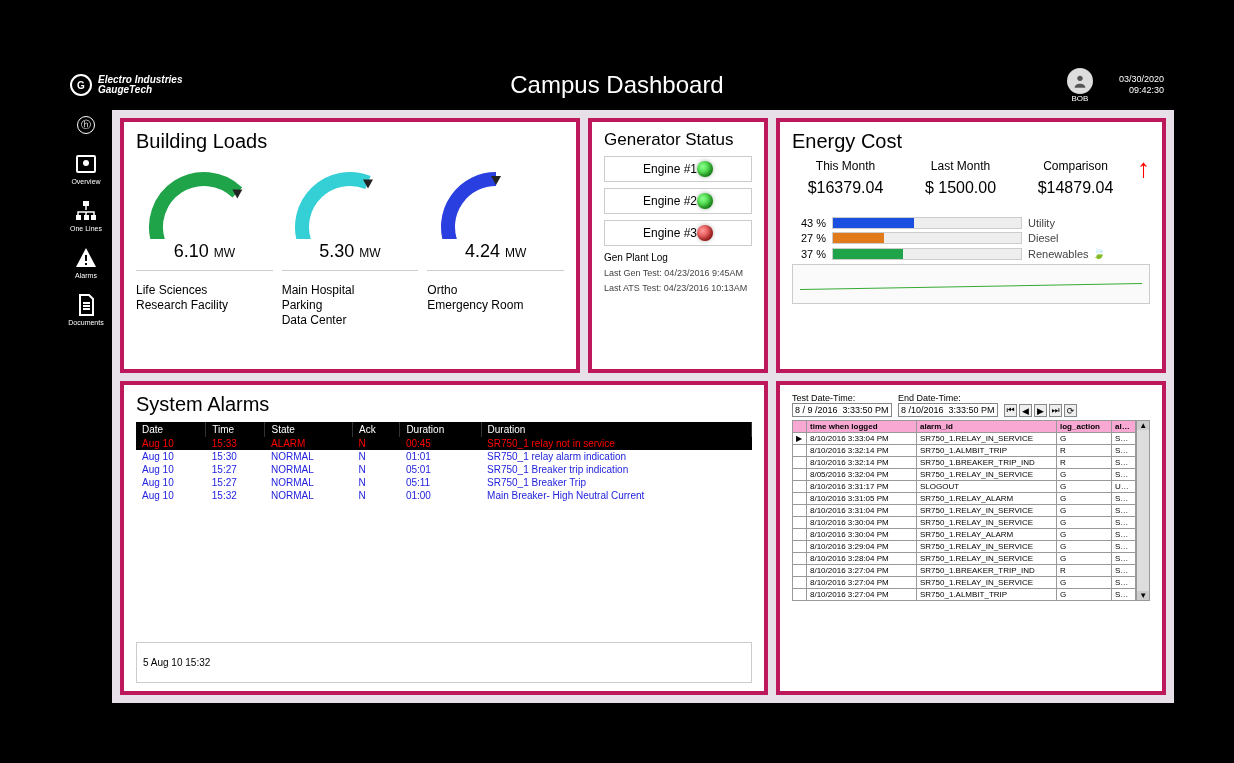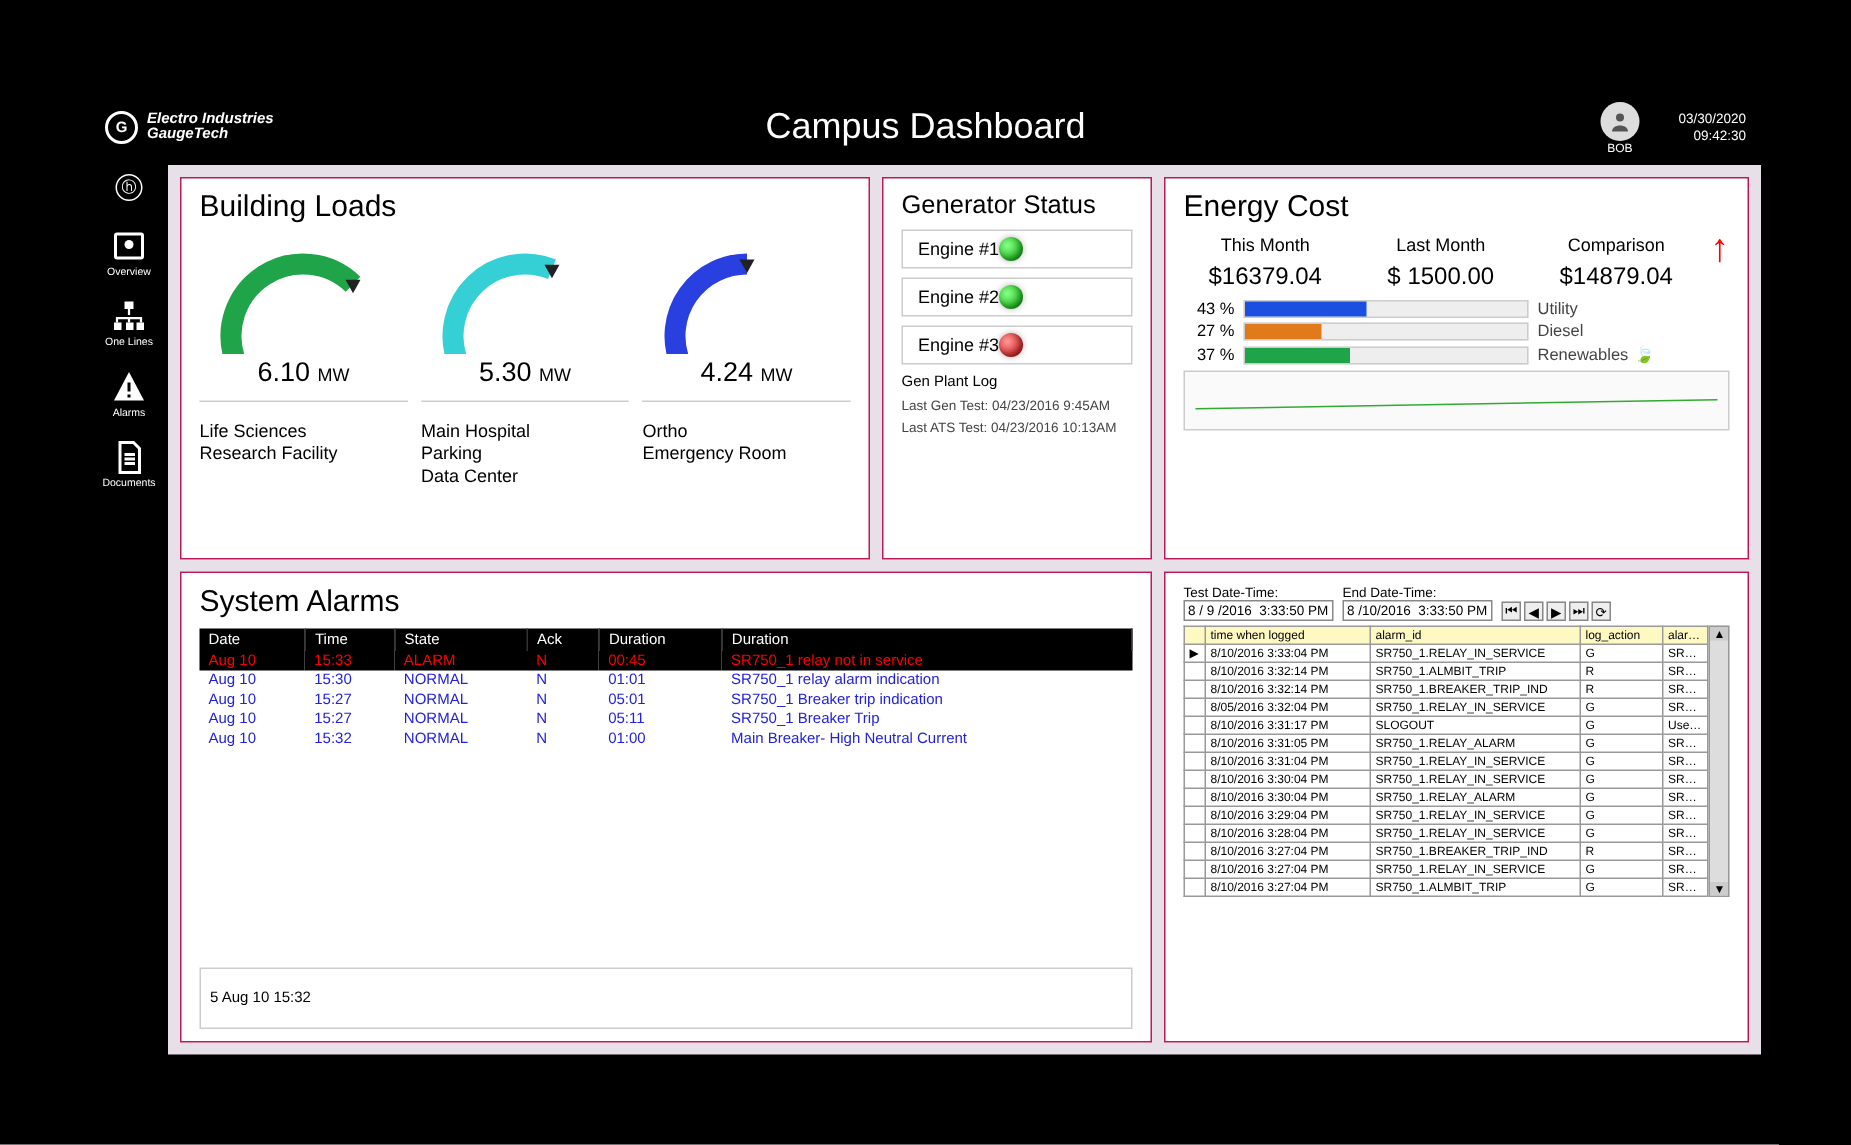--- a/index.html
+++ b/index.html
@@ -65,47 +65,47 @@
   }
   .content {
     flex: 1; background: #e8e0e8;
     display: grid;
     grid-template-columns: 460px 180px 1fr;
     grid-template-rows: 255px 1fr;
     gap: 8px;
     padding: 8px;
   }
   .card {
-    background: #fff; border: 1px solid #be185d;
+    background: #fff; border: 4px solid #be185d;
     padding: 8px 12px;
   }
   .card-title { font-size: 20px; font-weight: 400; margin-bottom: 6px; }
   
   .loads { display: flex; gap: 9px; }
   .load-item { flex: 1; text-align: center; }
   .gauge-wrap { height: 80px; display: flex; align-items: flex-end; justify-content: center; }
   .load-value { font-size: 18px; margin-top: 2px; }
   .load-unit { font-size: 12px; }
   .load-label { font-size: 12px; margin-top: 12px; text-align: left; line-height: 15px; height: 50px; }
   .load-sep { border-top: 1px solid #ccc; margin: 8px 0 4px; }
   
   .gen-row {
-    display: flex; align-items: center; justify-content: flex-start;
+    display: flex; align-items: center; justify-content: center;
     border: 1px solid #ccc; padding: 4px 10px; margin-bottom: 6px; font-size: 12px;
   }
   .led {
     width: 16px; height: 16px; border-radius: 50%;
     box-shadow: inset -2px -2px 4px rgba(0,0,0,.4), 0 0 4px rgba(0,0,0,.3);
   }
   .led.green { background: radial-gradient(circle at 35% 35%, #8f8, #0a0); }
   .led.red   { background: radial-gradient(circle at 35% 35%, #f99, #c00); }
   .gen-log-title { font-size: 10px; font-weight: normal; margin-top: 4px; }
   .gen-log { font-size: 9px; color: #444; margin-top: 5px; }
   
-  .energy-cols { display: flex; gap: 8px; align-items: flex-start; margin-bottom: 6px; }
+  .energy-cols { display: flex; gap: 8px; align-items: flex-start; margin-bottom: 20px; }
   .energy-col { flex: 1; text-align: center; }
   .energy-col .lbl { font-size: 12px; }
   .energy-col .val { font-size: 16px; margin-top: 6px; }
   .arrow-up { color: #f00; font-size: 26px; line-height: 18px;}
   .bar-row { display: flex; align-items: center; gap: 6px; font-size: 11px; margin-bottom: 3px; }
   .bar-row .pct { width: 34px; text-align: right; }
   .bar-track { flex: 0 0 190px; height: 12px; background: #eee; border: 1px solid #ccc; position: relative; }
   .bar-fill { position: absolute; top: 0; bottom: 0; left: 0; }
   .bar-label { width: 80px; font-size: 11px; color: #444; display:flex; align-items:center; gap:4px;}
   .spark {
@@ -141,21 +141,21 @@
     width:13px; height:13px; border:1px solid #888; font-size:9px;
     display:flex;align-items:center;justify-content:center; background:#eee;
   }
   .log-table {
     width: 100%; font-size: 8px; border-collapse: collapse; table-layout: fixed;
   }
   .log-table th, .log-table td {
     border: 1px solid #999; padding: 1px 3px; text-align: left;
     overflow: hidden; white-space: nowrap; text-overflow: ellipsis;
   }
-  .log-table th { background: #fef9c3; font-weight: normal; }
+  .log-table th { background: #f9a8d4; font-weight: bold; }
   .log-wrap { display:flex; }
   .log-scroll { width: 14px; background:#ddd; border:1px solid #999; position:relative;}
   .log-scroll::before{content:"▲";position:absolute;top:0;left:0;right:0;text-align:center;font-size:8px;background:#ccc;}
   .log-scroll::after{content:"▼";position:absolute;bottom:0;left:0;right:0;text-align:center;font-size:8px;background:#ccc;}
   .leaf-icon { color:#2a2; }
 </style>
 </head>
 <body>
 
 <div class="app">

